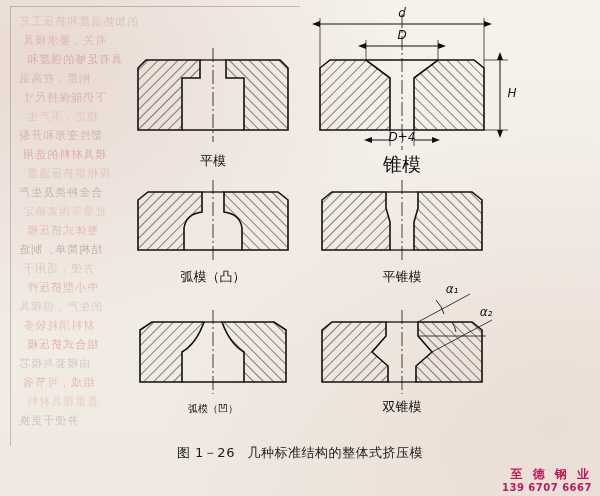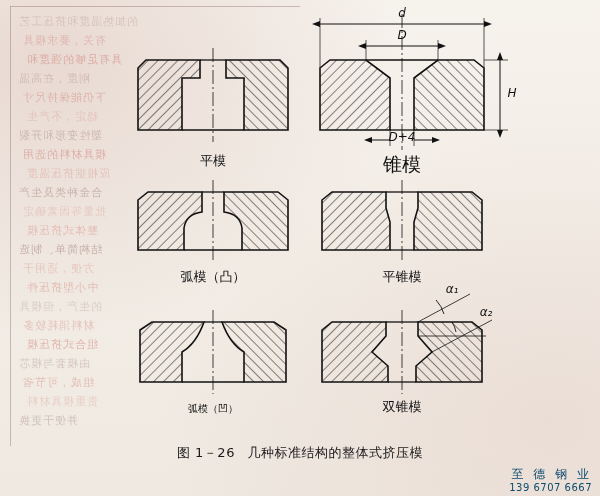--- a/index.html
+++ b/index.html
@@ -35,21 +35,21 @@
   }
   .fig{
     position:absolute;left:0;top:0;width:600px;height:496px;
   }
   .caption{
     position:absolute;width:100%;text-align:center;
     color:#1a1a1a;font-size:13px;letter-spacing:.5px;
   }
   .wm{
     position:absolute;right:8px;text-align:right;
-    color:#0c4a6e;font-weight:normal;
+    color:#be185d;font-weight:bold;
   }
   .wm1{font-size:12px;letter-spacing:3px;}
   .wm2{font-size:10px;letter-spacing:.5px;}
   .lbl{
     position:absolute;color:#111;font-size:12px;text-align:center;
   }
   svg{display:block;}
 </style>
 </head>
 <body>

